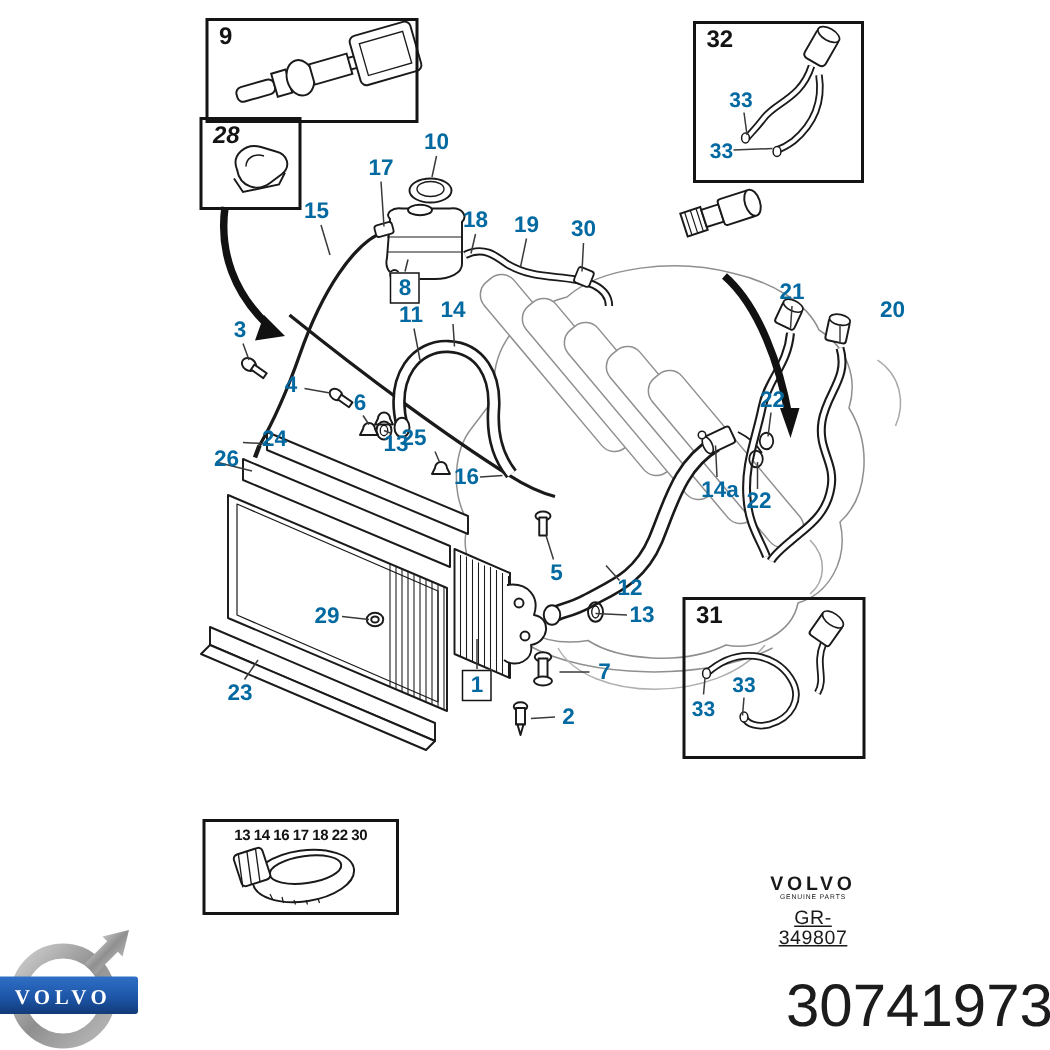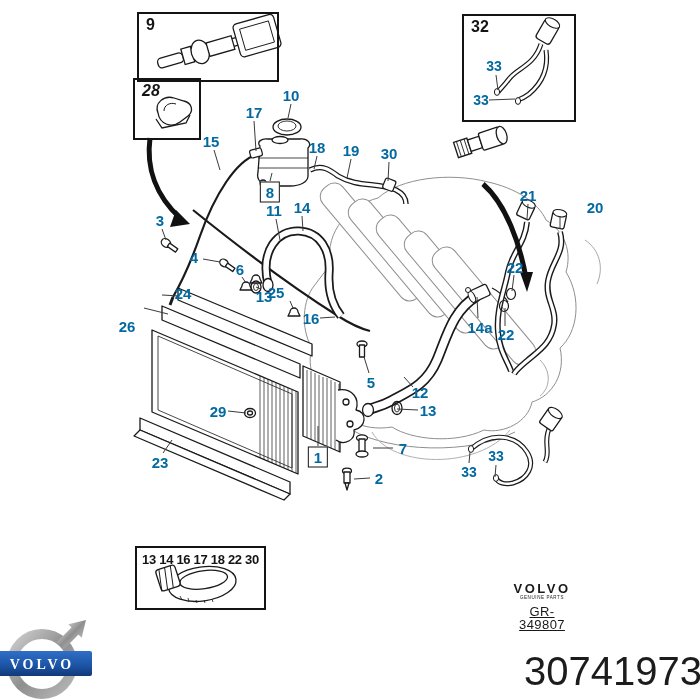--- a/index.html
+++ b/index.html
@@ -6,21 +6,21 @@
   #canvas{position:relative;width:700px;height:700px;background:#fff;overflow:hidden;
           font-family:"Liberation Sans",sans-serif;}
   svg{position:absolute;left:0;top:0;pointer-events:none;}
   #callout-layer{position:absolute;left:0;top:0;width:700px;height:700px;}
   .callout{position:absolute;transform:translate(-50%,-50%);font-weight:bold;font-size:15px;
            color:#0369a1;white-space:nowrap;line-height:1;}
   .callout.boxed{border:1.6px solid #141414;background:#fff;padding:2px 5px;}
   .callout.sub{font-size:14px;}
   .inset-box{position:absolute;border:2px solid #141414;background:transparent;}
   .box-label{position:absolute;left:7px;top:3px;font-weight:bold;font-size:16px;color:#141414;line-height:1;}
-  .box-label.wide{left:0;right:0;top:5px;text-align:center;font-size:13px;letter-spacing:-0.3px;}
+  .box-label.wide{left:0;right:0;top:5px;text-align:center;font-size:10px;letter-spacing:-0.3px;}
   #part-number{position:absolute;left:524px;top:649px;font-size:40px;color:#1c1c1c;letter-spacing:0;}
   #brand-block{position:absolute;left:508px;top:582px;width:68px;text-align:center;color:#191919;}
   #brand-name{font-weight:bold;font-size:13px;letter-spacing:2.5px;line-height:1;}
   #brand-sub{font-size:4.5px;letter-spacing:0.6px;line-height:1;margin-top:1px;}
   #brand-code{font-size:13px;letter-spacing:0.4px;line-height:1;margin-top:4px;text-decoration:underline;}
   #leader-svg line{stroke:#3a3a3a;stroke-width:1;}
 </style>
 </head>
 <body>
 
@@ -289,39 +289,42 @@
         <span class="box-label">9</span>
       </div>
       <div class="inset-box" style="left: 133px; top: 78px; width: 64px; height: 58px; font-style: italic;">
         <span class="box-label">28</span>
       </div>
       <div class="inset-box" style="left: 462px; top: 14px; width: 110px; height: 104px;">
         <span class="box-label">32</span>
       </div>
       <span class="callout sub" style="left: 494px; top: 66px;">33</span>
       <span class="callout sub" style="left: 481px; top: 100px;">33</span>
+      <div class="inset-box" style="left: 455px; top: 398px; width: 118px; height: 104px;">
+        <span class="box-label">31</span>
+      </div>
       <span class="callout sub" style="left: 469px; top: 472px;">33</span>
       <span class="callout sub" style="left: 496px; top: 456px;">33</span>
       <div class="inset-box" style="left: 135px; top: 546px; width: 127px; height: 60px;">
         <span class="box-label wide">13 14 16 17 18 22 30</span>
       </div>
       <span class="callout" style="left: 254px; top: 112px;">17</span>
       <span class="callout" style="left: 291px; top: 95px;">10</span>
       <span class="callout" style="left: 211px; top: 141px;">15</span>
       <span class="callout" style="left: 317px; top: 147px;">18</span>
       <span class="callout" style="left: 351px; top: 150px;">19</span>
       <span class="callout" style="left: 389px; top: 153px;">30</span>
       <span class="callout boxed" style="left: 270px; top: 192px;">8</span>
       <span class="callout" style="left: 274px; top: 210px;">11</span>
       <span class="callout" style="left: 302px; top: 207px;">14</span>
       <span class="callout" style="left: 160px; top: 220px;">3</span>
       <span class="callout" style="left: 194px; top: 257px;">4</span>
       <span class="callout" style="left: 240px; top: 269px;">6</span>
       <span class="callout" style="left: 151px; top: 293px; margin-left: 32px;">24</span>
-      <span class="callout" style="left: 127px; top: 306px; margin-top: 20px;">26</span>
+      <span class="callout" style="left: 151px; top: 306px;">26</span>
       <span class="callout" style="left: 264px; top: 296px;">13</span>
       <span class="callout" style="left: 276px; top: 292px;">25</span>
       <span class="callout" style="left: 311px; top: 318px;">16</span>
       <span class="callout" style="left: 218px; top: 411px;">29</span>
       <span class="callout" style="left: 160px; top: 462px;">23</span>
       <span class="callout boxed" style="left: 318px; top: 457px;">1</span>
       <span class="callout" style="left: 379px; top: 478px;">2</span>
       <span class="callout" style="left: 371px; top: 382px;">5</span>
       <span class="callout" style="left: 420px; top: 392px;">12</span>
       <span class="callout" style="left: 428px; top: 410px;">13</span>

